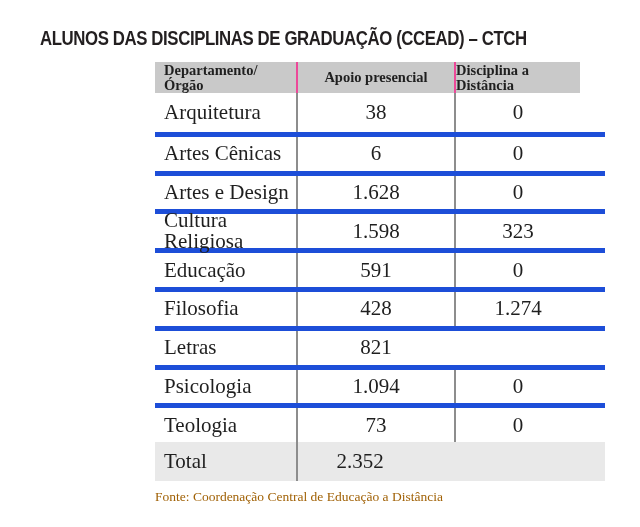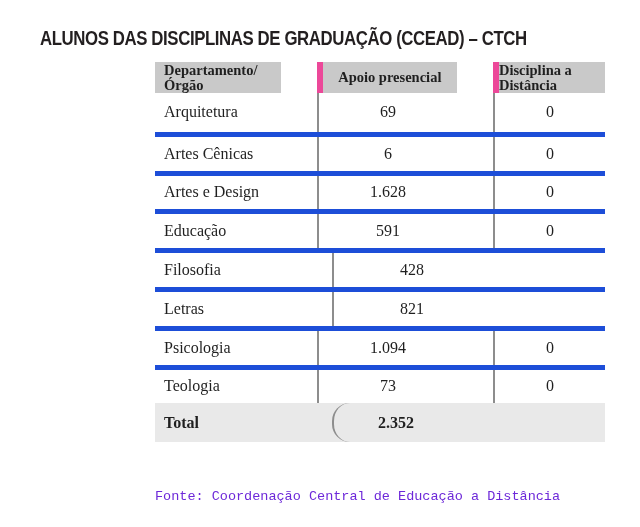--- a/index.html
+++ b/index.html
@@ -33,98 +33,102 @@
   .table {
     position: absolute;
     left: 155px;
     top: 62px;
     width: 450px;
   }
   .tr {
     display: flex;
     width: 450px;
     box-sizing: border-box;
-    gap: 36px;
   }
   .thead-row { height: 31px; }
   .body-row  { height: 38.8px; background: #ffffff; }
   .body-row.lined { border-top: 5px solid #1d4ed8; }
   .total-row { height: 39px; background: #e9e9e9; }
   .cell {
     box-sizing: border-box;
     display: flex;
     align-items: center;
-    font-size: 16px;
+    font-size: 21px;
     line-height: 1;
   }
   .c1 { width: 141px; padding-left: 9px; justify-content: flex-start; }
   .c2 { width: 158px; justify-content: center; }
   .c3 { width: 126px; justify-content: center; }
   .thead-row .cell {
     background: #c9c9c9;
     font-weight: 700;
     font-size: 14.5px;
   }
-  .thead-row .c2, .thead-row .c3 { border-left: 6px solid #ec4899; }
+  .thead-row .c2, .thead-row .c3 { border-left: 2px solid #ec4899; }
   .body-row .c2, .body-row .c3,
   .total-row .c2, .total-row .c3 { border-left: 2px solid #8d8d8d; }
-  .total-row .cell { font-weight: 700; border-radius: 18px; }
+  .total-row .cell { font-weight: 400; }
   .source {
     position: absolute;
     left: 155px;
     top: 489px;
     margin: 0;
     font-size: 13.5px;
-    color: #6d28d9;
-    font-family: Liberation Mono, monospace;
+    color: #a16207;
   }
 </style>
 </head>
 <body>
 
 <div class="page">
 
   <h1 class="title">ALUNOS DAS DISCIPLINAS DE GRADUAÇÃO (CCEAD) – CTCH</h1>
 
   <div class="table">
 
     <div class="tr thead-row">
       <div class="cell c1">Departamento/Órgão</div>
       <div class="cell c2">Apoio presencial</div>
       <div class="cell c3">Disciplina a Distância</div>
     </div>
 
     <div class="tr body-row">
       <div class="cell c1">Arquitetura</div>
-      <div class="cell c2">69</div>
+      <div class="cell c2">38</div>
       <div class="cell c3">0</div>
     </div>
 
     <div class="tr body-row lined">
       <div class="cell c1">Artes Cênicas</div>
       <div class="cell c2">6</div>
       <div class="cell c3">0</div>
     </div>
 
     <div class="tr body-row lined">
       <div class="cell c1">Artes e Design</div>
       <div class="cell c2">1.628</div>
       <div class="cell c3">0</div>
     </div>
 
+    <div class="tr body-row lined">
+      <div class="cell c1">Cultura Religiosa</div>
+      <div class="cell c2">1.598</div>
+      <div class="cell c3">323</div>
+    </div>
 
     <div class="tr body-row lined">
       <div class="cell c1">Educação</div>
       <div class="cell c2">591</div>
       <div class="cell c3">0</div>
     </div>
 
     <div class="tr body-row lined">
       <div class="cell c1">Filosofia</div>
       <div class="cell c2">428</div>
+      <div class="cell c3">1.274</div>
     </div>
 
     <div class="tr body-row lined">
       <div class="cell c1">Letras</div>
       <div class="cell c2">821</div>
     </div>
 
     <div class="tr body-row lined">
       <div class="cell c1">Psicologia</div>
       <div class="cell c2">1.094</div>

